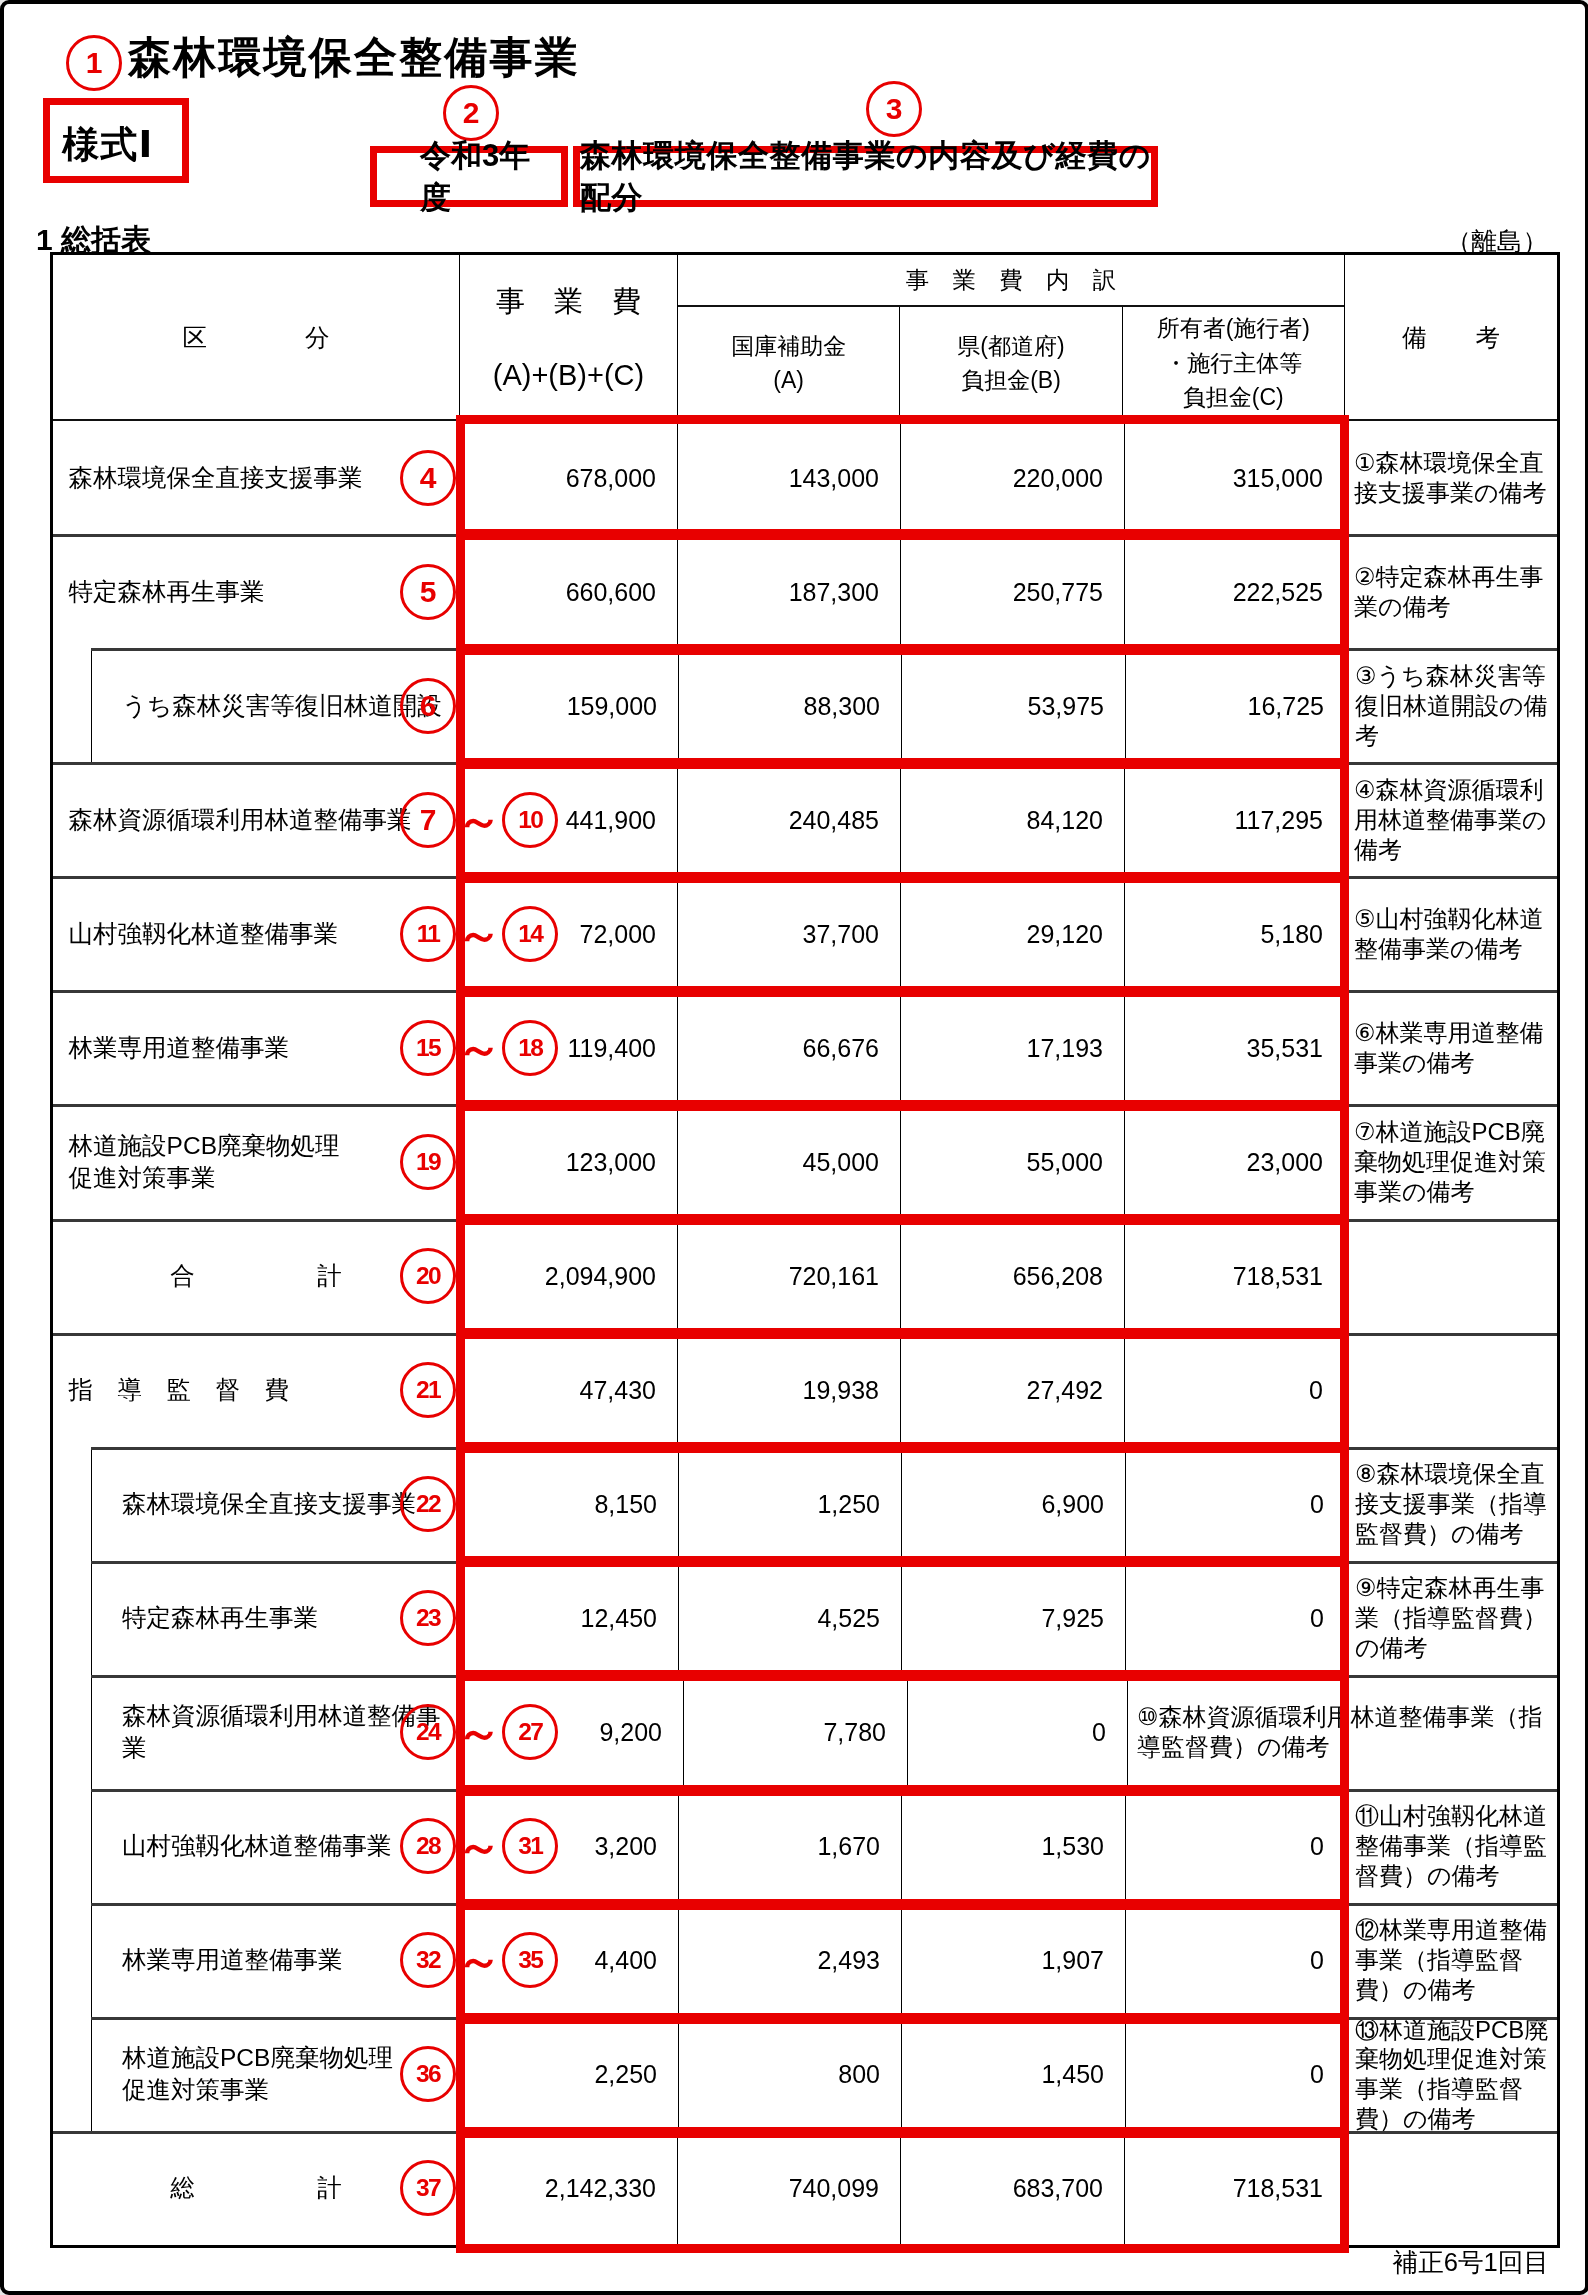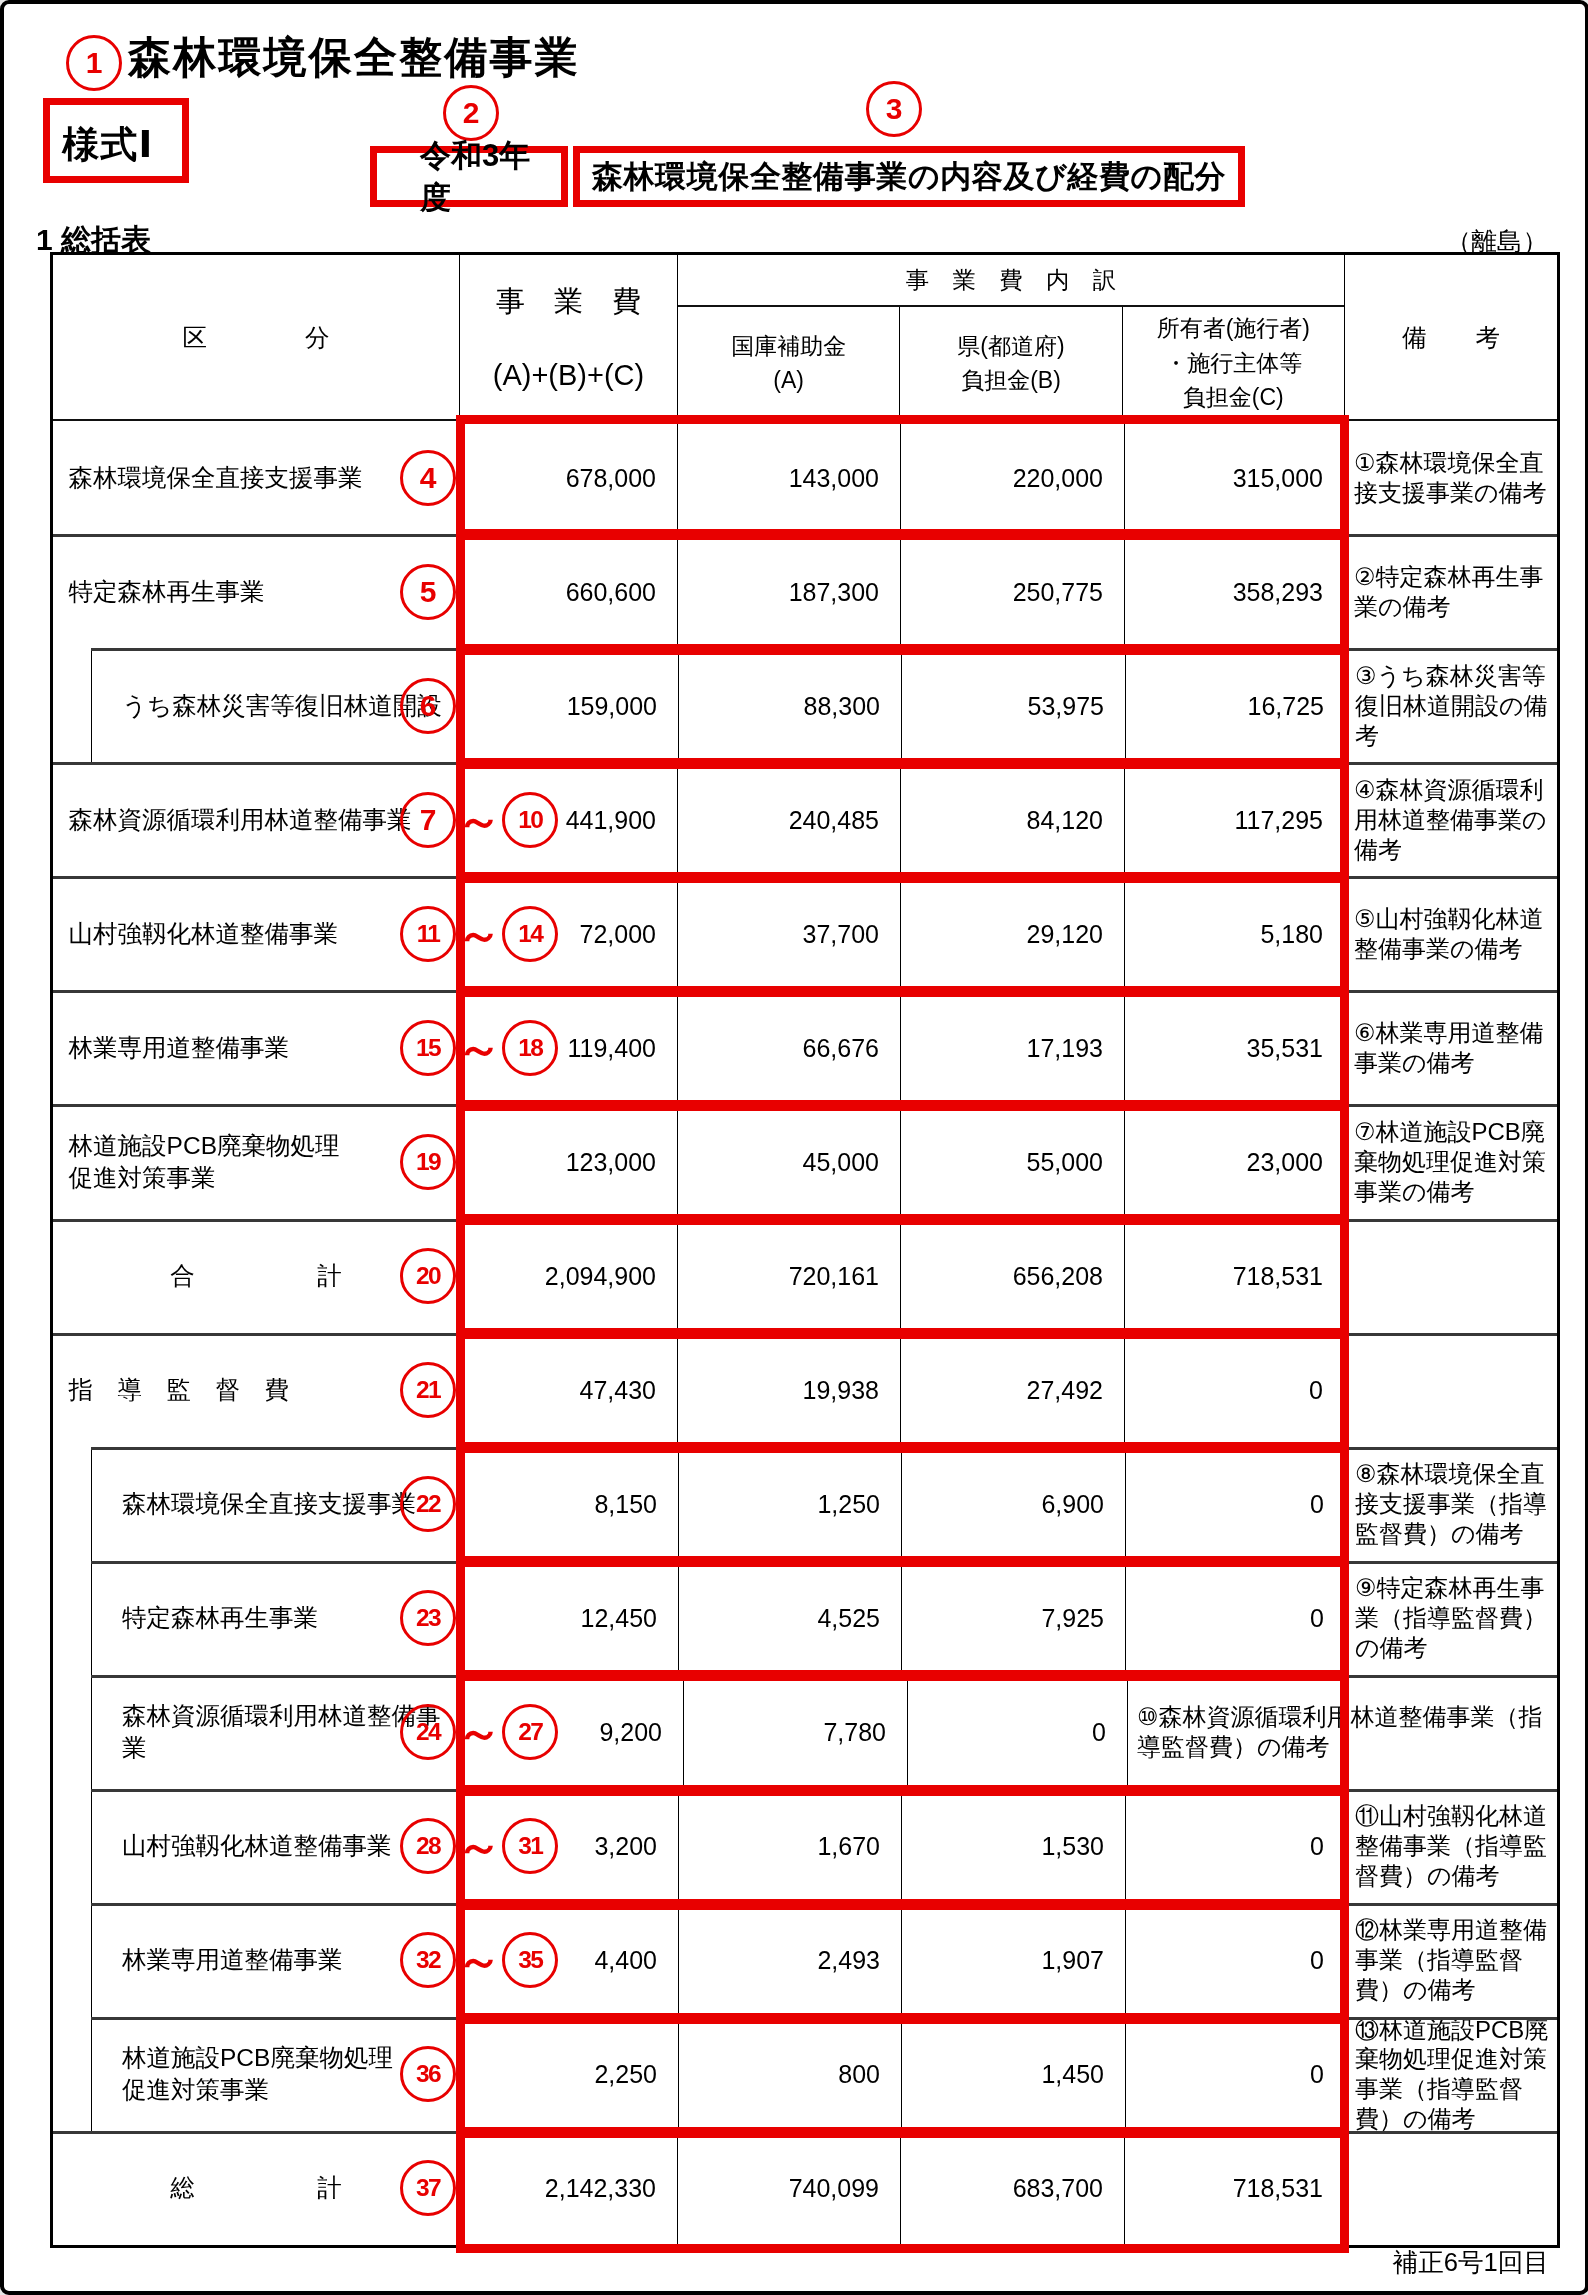--- a/index.html
+++ b/index.html
@@ -26,21 +26,21 @@
   .abs{position:absolute;}
   
   .page-title{left:124px;top:24.5px;font-size:43px;font-weight:bold;letter-spacing:2.2px;}
   .m1{left:62px;top:31px;}
   .form-box{left:39px;top:94px;width:146px;height:85px;border:7.2px solid #e80000;box-sizing:border-box;display:flex;align-items:center;}
   .form-box span{font-size:37px;font-weight:bold;padding-left:12.2px;letter-spacing:1.1px;margin-top:9px;}
   .m2{left:439px;top:81px;}
   .year-box{left:366px;top:142px;width:198px;height:61px;border:7.2px solid #e80000;box-sizing:border-box;display:flex;align-items:center;justify-content:center;padding-left:43px;}
   .year-box span{font-size:31px;font-weight:bold;}
   .m3{left:862px;top:77px;}
-  .subtitle-box{left:569px;top:142px;width:672px;height:61px;border:7.2px solid #e80000;box-sizing:border-box;display:flex;align-items:center;justify-content:center;}
+  .subtitle-box{left:569px;top:142px;width:585px;height:61px;border:7.2px solid #e80000;box-sizing:border-box;display:flex;align-items:center;justify-content:center;}
   .subtitle-box span{font-size:31px;font-weight:bold;letter-spacing:0.6px;}
   .section-heading{left:32px;top:216px;font-size:30px;font-weight:bold;}
   .corner-note{right:37px;top:220px;font-size:25.6px;}
   .footer-note{right:36px;top:2241px;font-size:25.6px;}
   
   .table{
     position:absolute;left:46px;top:248px;width:1510px;
     border:3.3px solid #000;box-sizing:border-box;background:#fff;
   }
   .thead{display:flex;height:166px;border-bottom:2.8px solid #111;box-sizing:border-box;}
@@ -126,21 +126,21 @@
           <div class="cell biko">①森林環境保全直接支援事業の備考</div>
           <div class="marker">
             <div class="mcircle">4</div>
           </div>
         </div>
         <div class="trow">
           <div class="cell kubun">特定森林再生事業</div>
           <div class="cell num n0">660,600</div>
           <div class="cell num n1">187,300</div>
           <div class="cell num n2">250,775</div>
-          <div class="cell num n3">358,293</div>
+          <div class="cell num n3">222,525</div>
           <div class="cell biko">②特定森林再生事業の備考</div>
           <div class="marker">
             <div class="mcircle">5</div>
           </div>
         </div>
         <div class="trow">
           <div class="cell kubun k-indent">うち森林災害等復旧林道開設</div>
           <div class="cell num n0">159,000</div>
           <div class="cell num n1">88,300</div>
           <div class="cell num n2">53,975</div>

